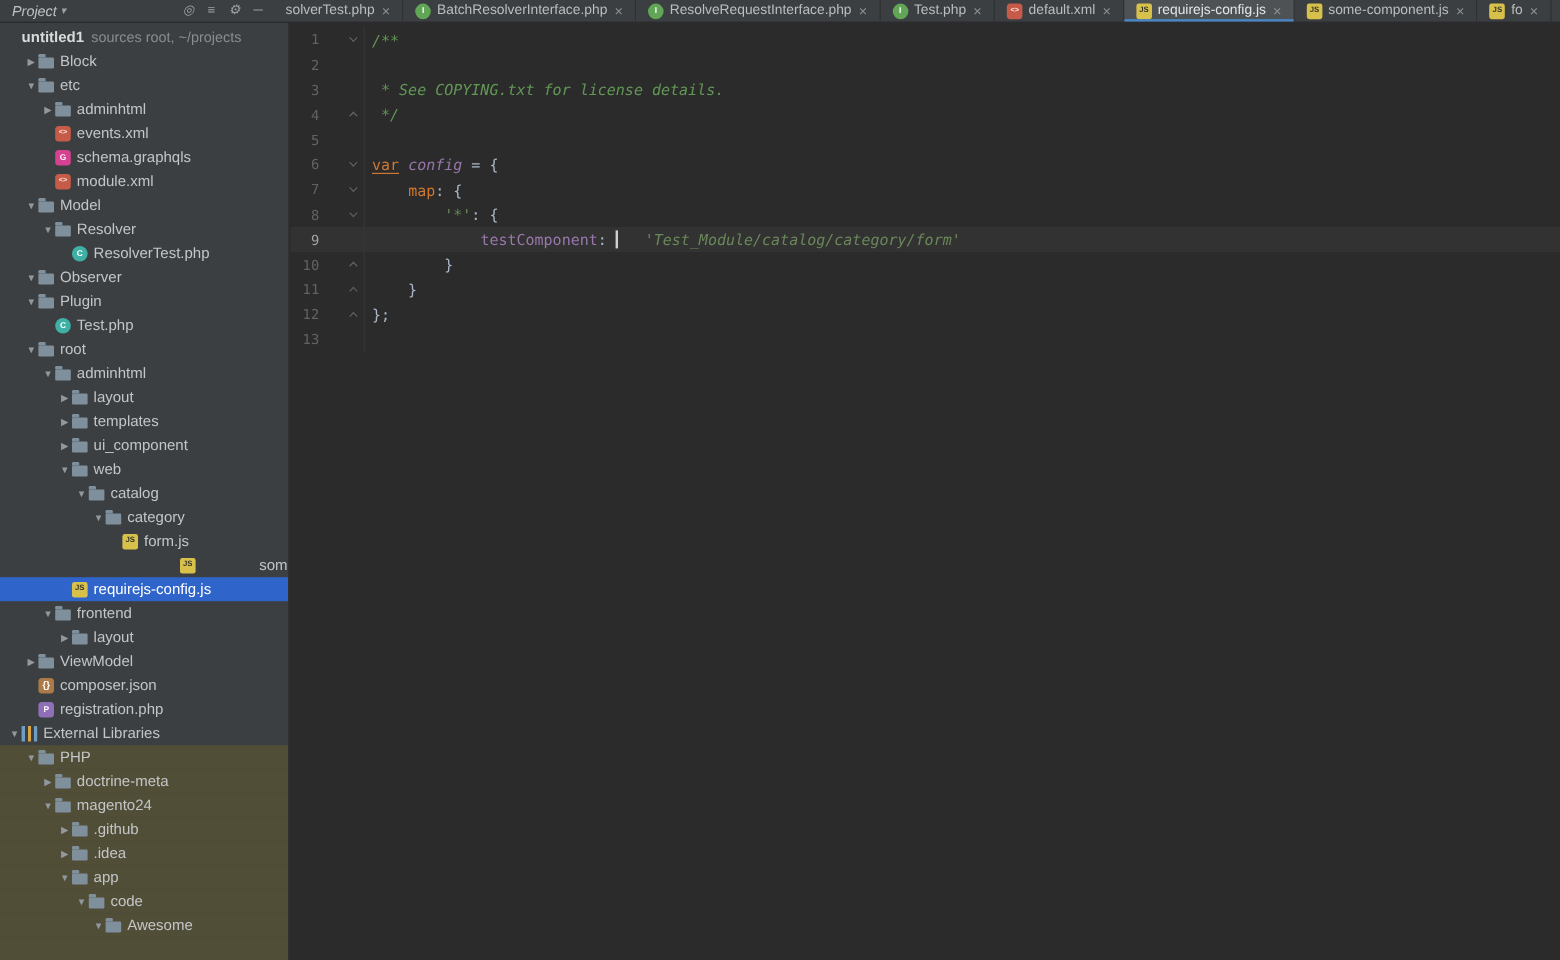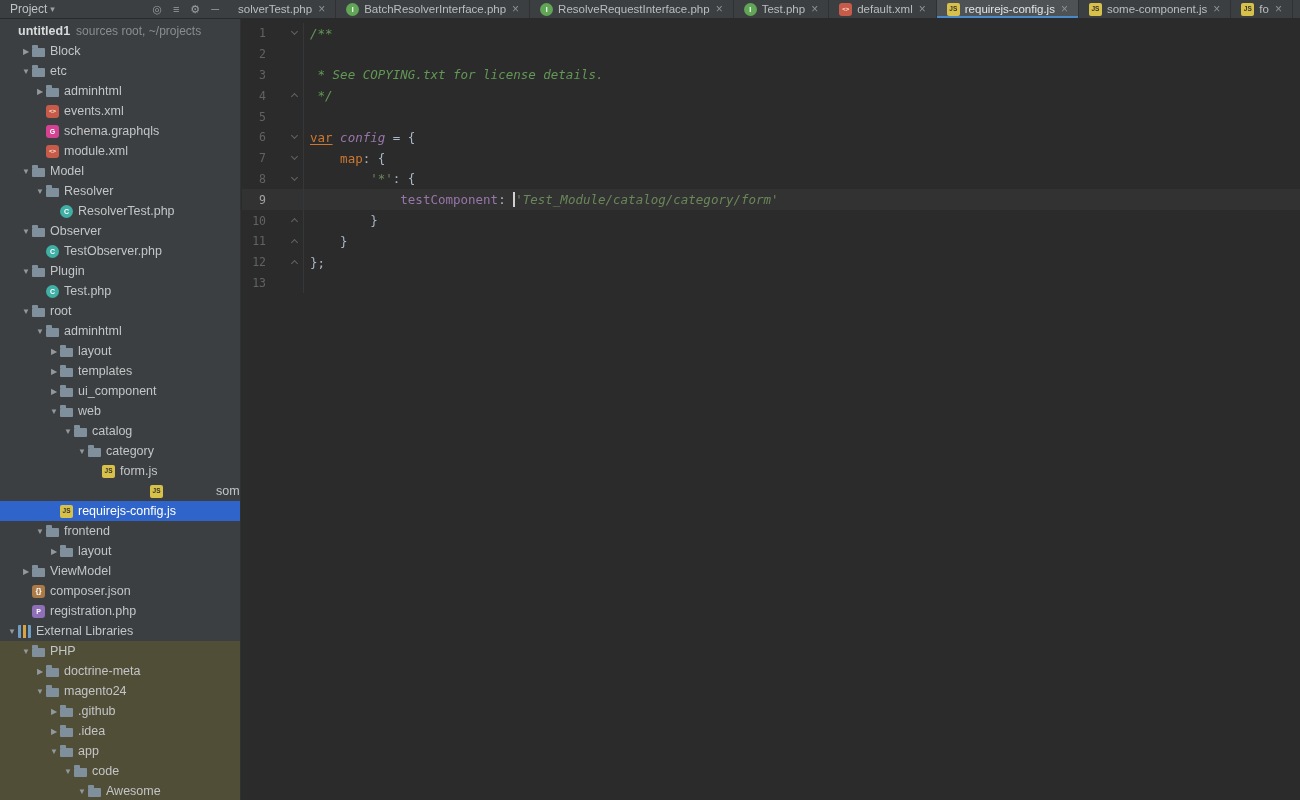--- a/index.html
+++ b/index.html
@@ -4,21 +4,21 @@
 <style>
   * { margin:0; padding:0; box-sizing:border-box; }
   html,body { width:1300px; height:800px; overflow:hidden; background:#2b2b2b;
               font-family:"Liberation Sans", sans-serif; }
 
   
   .topbar { position:absolute; top:0; left:0; right:0; height:19px;
             background:#3c3f41; border-bottom:1px solid #282a2c;
             display:flex; align-items:stretch; z-index:5; }
   .proj-header { flex:0 0 228px; width:228px; display:flex; 
-                 padding-left:10px; color:#bfc1c3; font-size:12px; }
+                 padding-left:10px; color:#bfc1c3; font-size:12px;font-style:italic; }
   .proj-label { display:flex; align-items:center; gap:3px; cursor:default; }
   .proj-label .dd { font-size:9px; color:#9da0a3; }
   .icons { margin-left:auto; display:flex; gap:11px; align-items:center;
            padding-right:9px; color:#9da0a3; font-size:11px; }
   .icons .i { line-height:1; }
 
   .tabbar { flex:1; display:flex; overflow:hidden; }
   .tab { display:flex; align-items:center; gap:5px; padding:0 10px;
          font-size:11.5px; color:#bbbdbf; border-right:1px solid #2f3133;
          position:relative; white-space:nowrap; cursor:default; }
@@ -82,21 +82,21 @@
           border-bottom:1.4px solid #606366; display:inline-block; }
   .chev.start { transform:rotate(45deg); margin-top:-3px; }
   .chev.end   { transform:rotate(-135deg); margin-top:2px; }
   .code { padding-left:6px; white-space:pre; color:var(--c-pl); }
 
   .sg-com  { color:var(--c-com); font-style:italic; }
   .sg-kw   { color:var(--c-kw); text-decoration:underline; text-underline-offset:2px; }
   .sg-glb  { color:var(--c-glb); font-style:italic; }
   .sg-key  { color:var(--c-kw); }
   .sg-str  { color:var(--c-str); }
-  .sg-stri { color:var(--c-str); font-style:italic; }
+  .sg-stri { color:var(--c-str); font-style:italic;margin-left:22px; }
   .sg-prop { color:var(--c-prop); }
   .sg-pl   { color:var(--c-pl); }
   .sg-caret { display:inline-block; width:0; border-left:2px solid #d0d0d0;
               height:15px; vertical-align:text-bottom; }
 </style>
 </head>
 <body>
 
 <div class="topbar">
   <div class="proj-header">
@@ -204,25 +204,20 @@
       <div class="row" style="padding-left: 48px;">
         <span class="arrow"></span>
         <span class="fic phpclass">C</span>
         <span class="tlabel">ResolverTest.php</span>
       </div>
       <div class="row" style="padding-left: 20px;">
         <span class="arrow">▼</span>
         <span class="fic folder"></span>
         <span class="tlabel">Observer</span>
       </div>
-      <div class="row" style="padding-left: 34px;">
-        <span class="arrow"></span>
-        <span class="fic phpclass">C</span>
-        <span class="tlabel">TestObserver.php</span>
-      </div>
       <div class="row" style="padding-left: 20px;">
         <span class="arrow">▼</span>
         <span class="fic folder"></span>
         <span class="tlabel">Plugin</span>
       </div>
       <div class="row" style="padding-left: 34px;">
         <span class="arrow"></span>
         <span class="fic phpclass">C</span>
         <span class="tlabel">Test.php</span>
       </div>

